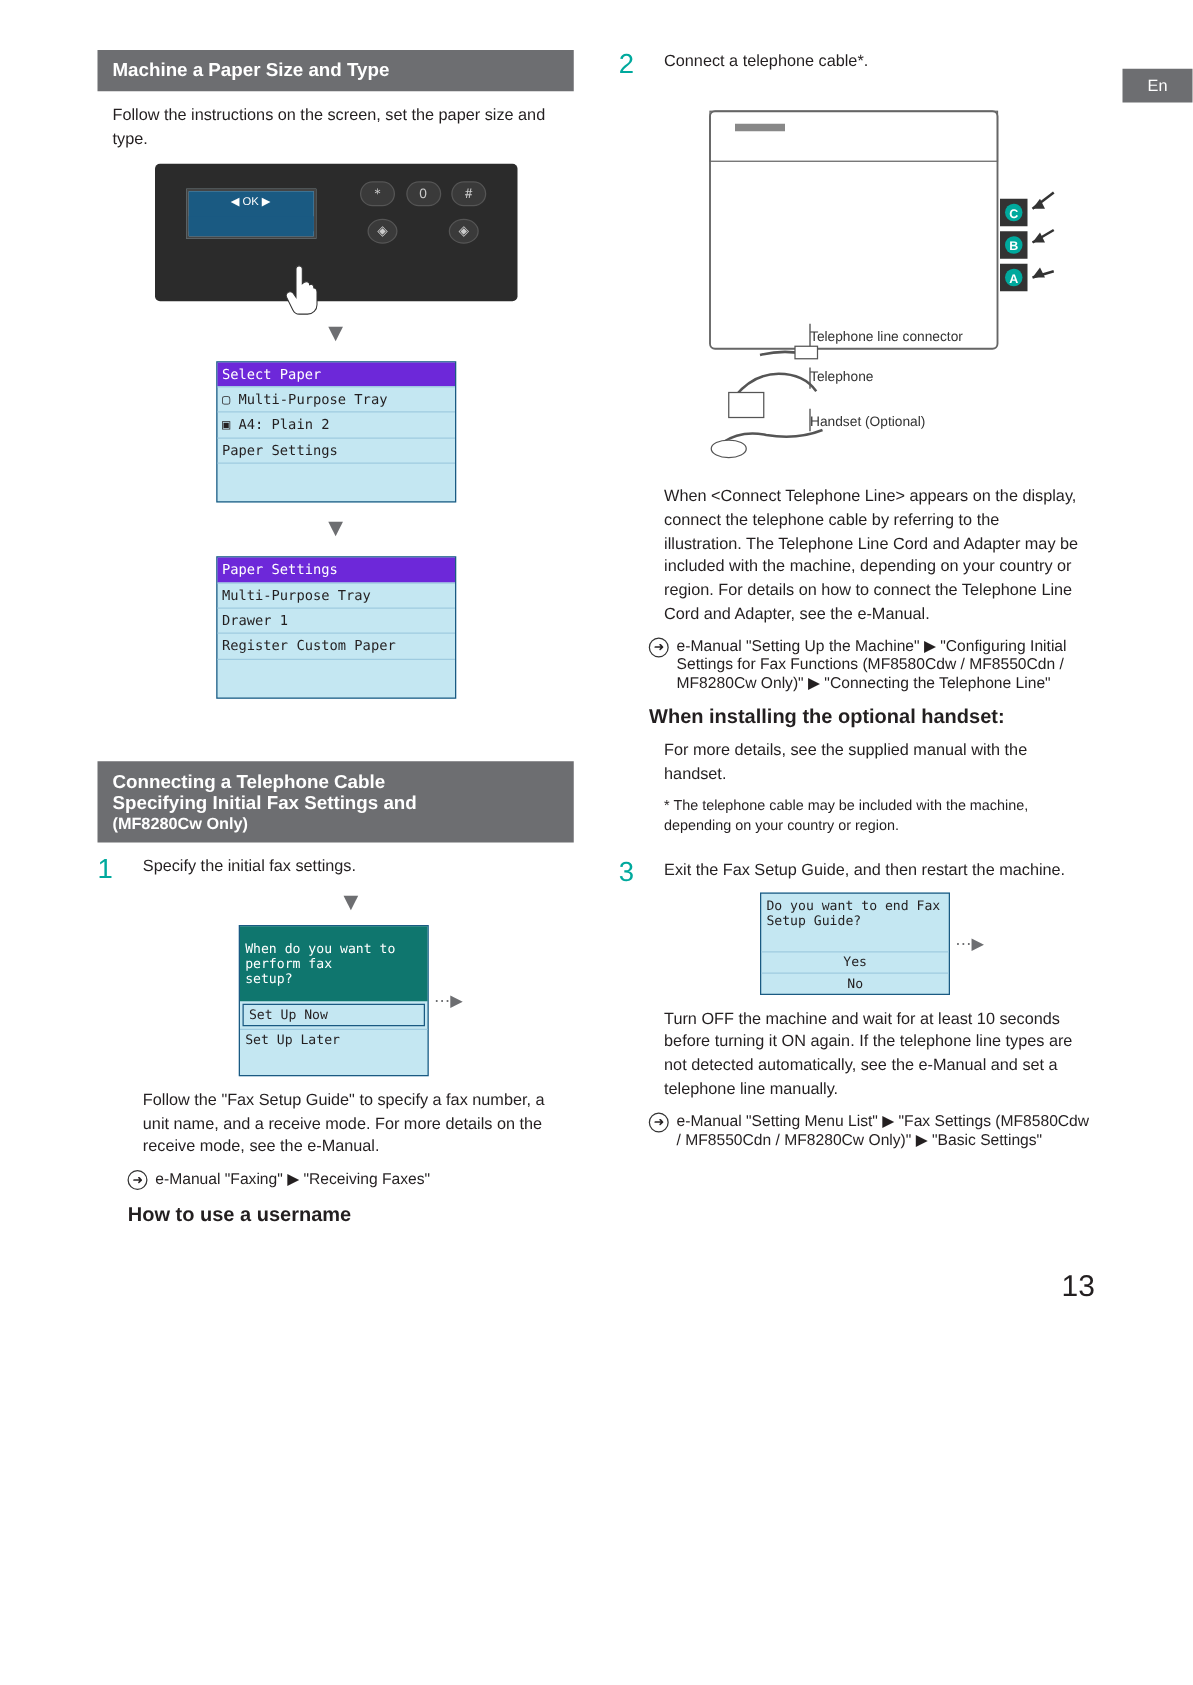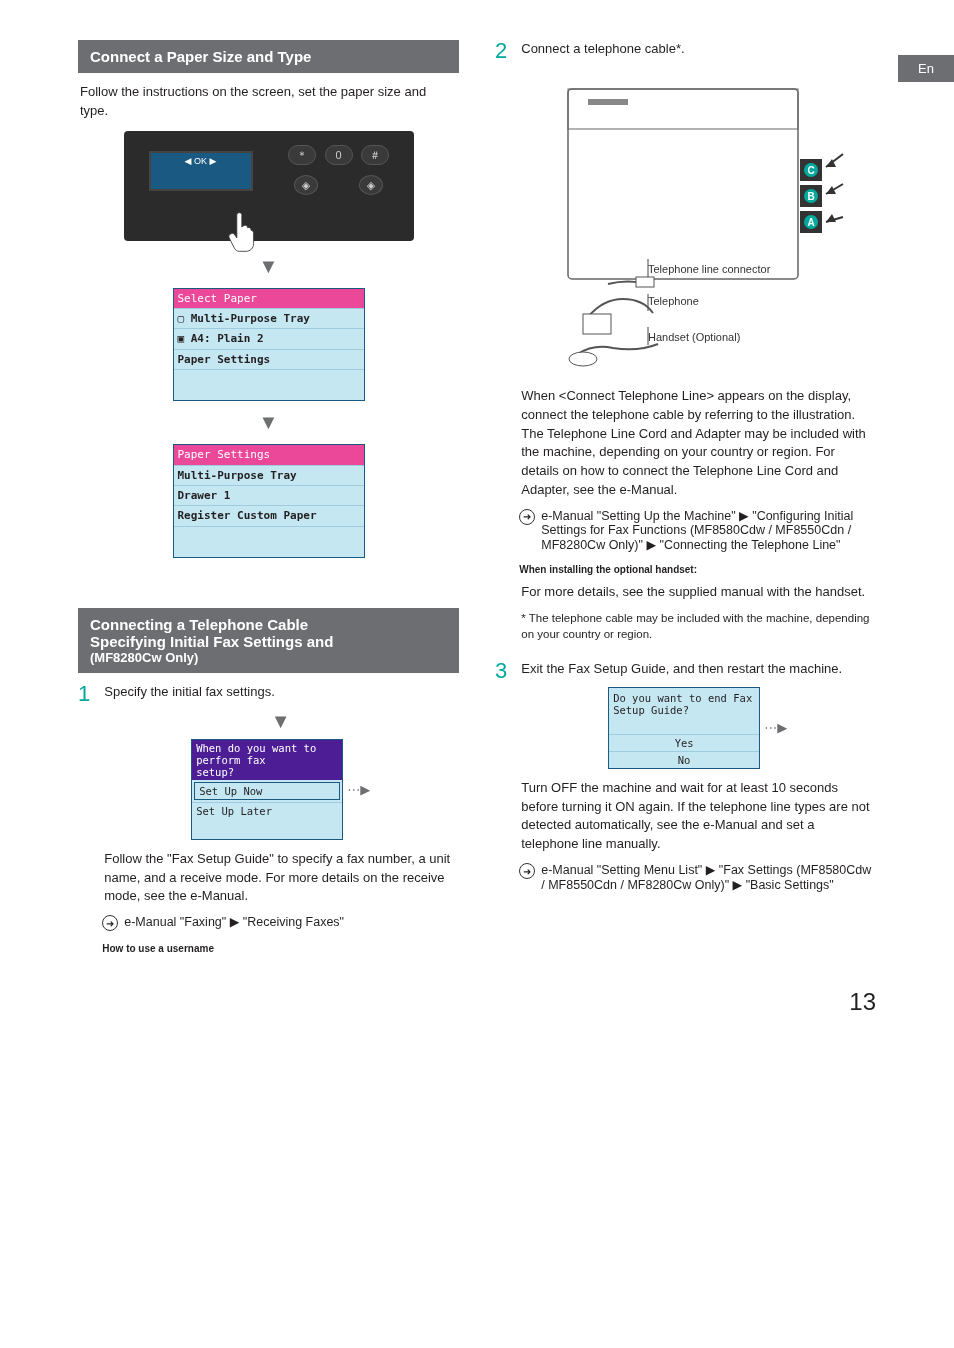--- a/index.html
+++ b/index.html
@@ -39,21 +39,21 @@
     color: #fff;
     padding: 8px 12px;
     font-size: 15px;
     font-weight: bold;
     margin-bottom: 10px;
   }
   .sec-header .sub {
     font-weight: bold;
     font-size: 13px;
   }
-  p { font-size: 13px; line-height: 1.45; margin: 8px 2px; }
+  p { font-size: 13px; line-height: 1.45; margin: 8px 12px; }
   .small { font-size: 11.5px; line-height: 1.4; }
   .illus {
     text-align: center;
     margin: 10px 0;
   }
   .arrow-down {
     text-align:center;
     font-size: 20px;
     color: #6d6e71;
     margin: 4px 0;
@@ -70,58 +70,58 @@
   .dp-screen .nav { position:absolute; top:0; left:0; right:0; height:32px; background:#1a5a82; color:#fff; font-size:9px; text-align:center; line-height:16px;}
   .dp-screen .t { position:absolute; bottom:0; left:0; right:0; height:16px; background:#1a5a82; }
   .dp-keys { position:absolute; right:10px; top:12px; width:130px; }
   .kp-btn { display:inline-block; width:26px; height:18px; border:1px solid #555; border-radius:10px; margin:2px; font-size:11px; text-align:center; line-height:18px; background:#3a3a3a; color:#ccc;}
   .kp-row { margin-top:6px; text-align:center;}
   .finger { position:absolute; left:100px; top:80px; width:34px; height:42px; }
   .finger svg { width:100%; height:100%; }
   .lcd-screen {
     width: 190px; background:#c4e7f2; border:1px solid #1a5a82; font-family: monospace; font-size:11px; text-align:left; line-height:1.4; margin:0 auto; padding:0;
   }
-  .lcd-screen .title { background:#ec4899; color:#fff; padding:2px 4px;}
-  .lcd-screen .row { padding:2px 4px; border-top:1px solid #9ecbe0;font-weight:bold;}
+  .lcd-screen .title { background:#6d28d9; color:#fff; padding:2px 4px;}
+  .lcd-screen .row { padding:2px 4px; border-top:1px solid #9ecbe0;}
 
   .step { display:flex; gap:12px; margin-top:10px;}
   .step-num { font-size:22px; color:#00a99d; line-height:1; font-weight:normal;}
   .step-body { flex:1; }
   .mode-panel {
     width:320px; height:100px; background:#2b2b2b; border-radius:3px; display:inline-block; position:relative;
   }
   .mode-btn { position:absolute; top:18px; width:42px; height:48px; background:#222; border-radius:4px; color:#e6f4ff; font-size:9px; text-align:center; padding-top:4px;}
   .mode-btn .ic { font-size:16px; display:block;}
   .twin-lcd { display:flex; align-items:center; gap:4px; justify-content:center; margin:6px 0 10px;}
   .lcd2 { width:150px; min-height:90px; background:#c4e7f2; border:1px solid #1a5a82; font-family:monospace; font-size:10.5px; text-align:left; padding:0; position:relative;}
-  .lcd2 .title { background:#4c1d95; color:#fff; padding:2px 4px; }
+  .lcd2 .title { background:#0f766e; color:#fff; padding:12px 4px; }
   .lcd2 .body { padding:4px 4px;}
   .lcd2 .opt { padding:2px 4px; border-top:1px solid #9ecbe0;}
   .lcd2 .nextbtn { position:absolute; bottom:3px; right:3px; border:1px solid #1a5a82; background:#e8f4fa; font-size:10px; padding:0 8px;}
   .dots { color:#6d6e71; font-size:13px;}
   .e-ref { display:flex; gap:6px; font-size:12.5px; margin:8px 0; align-items:flex-start;}
   .e-ref .bullet { width:14px; height:14px; border:1.5px solid #333; border-radius:50%; display:inline-flex; align-items:center; justify-content:center; font-size:10px; flex-shrink:0; margin-top:1px;}
-  h4 { font-size:10px; margin:12px 0 4px;}
+  h4 { font-size:16px; margin:12px 0 4px;}
   .printer-illus { text-align:center; margin:10px 0 14px;}
   .printer-svg { width:300px; height:300px;}
   .pagenum { text-align:right; font-size:24px; margin-top:30px; color:#231f20;}
   .finger2 { position:absolute; left:80px; top:66px; width:34px; height:50px;}
 </style>
 </head>
 <body>
 
 <div class="page">
   <div class="lang-tab">En</div>
 
   <div class="columns">
 
     <div class="col">
 
       <div class="sec-header">
-        <span>Connect a Paper Size and Type</span>
+        <span>Machine a Paper Size and Type</span>
       </div>
 
       <p>Follow the instructions on the screen, set the paper size and type.</p>
 
       <div class="illus">
         <div class="device-panel">
           <div class="dp-screen">
             <div class="nav">◀  OK  ▶</div>
             <div class="t"></div>
           </div>

